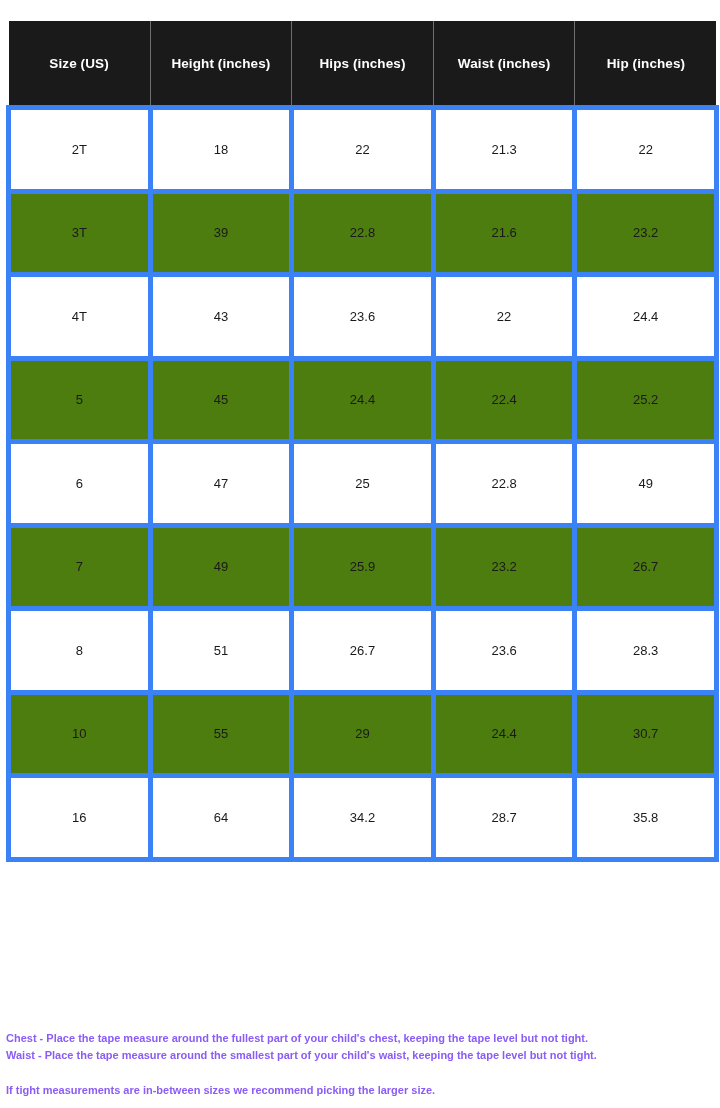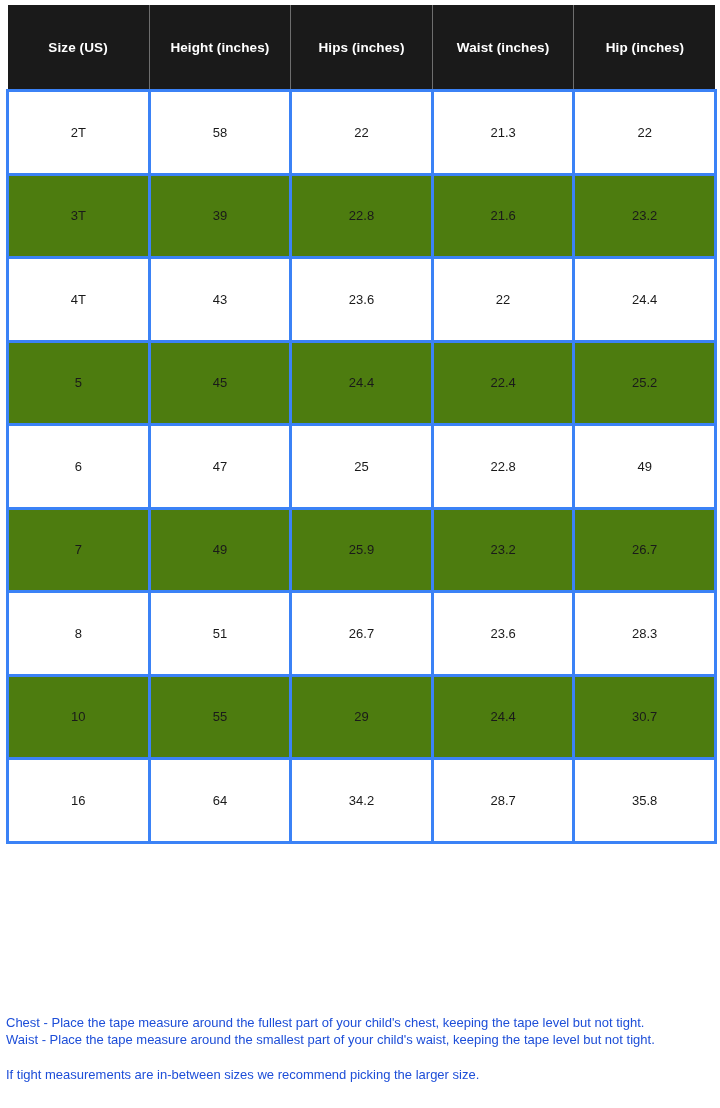--- a/index.html
+++ b/index.html
@@ -14,20 +14,21 @@
     font-family: "Liberation Sans", sans-serif;
     color: #1a1a1a;
     overflow: hidden;
   }
 
   .page {
     position: relative;
     width: 720px;
     height: 944px;
     box-sizing: border-box;
+    margin-top: 16px;
   }
 
   
   .size-table-wrap {
     position: absolute;
     left: 6px;
     top: 5px;
     width: 708px;
   }
 
@@ -58,43 +59,44 @@
   }
 
   table.size-table tbody td {
     height: 83.5px;
     text-align: center;
     vertical-align: middle;
     font-size: 13px;
     font-weight: normal;
     color: #1a1a1a;
     padding: 0;
-    border: 3px solid #3b82f6;
+    border: 5px solid #3b82f6;
     box-sizing: border-box;
   }
 
   table.size-table tbody tr.row-shaded td {
     background: #4d7c0f;
   }
   table.size-table tbody tr.row-plain td {
     background: #ffffff;
   }
 
   
   .notes {
     position: absolute;
     left: 6px;
     top: 1014px;
     width: 708px;
   }
   .notes .note-line {
-    font-size: 13px;
+    font-size: 11px;
     line-height: 17.4px;
-    color: #1d4ed8;
+    color: #8b5cf6;
     white-space: nowrap;
+    font-weight: bold;
   }
   .notes .note-gap {
     height: 17px;
   }
 </style>
 </head>
 <body>
 
 <div class="page">
 
@@ -112,21 +114,21 @@
           <th>Size (US)</th>
           <th>Height (inches)</th>
           <th>Hips (inches)</th>
           <th>Waist (inches)</th>
           <th>Hip (inches)</th>
         </tr>
       </thead>
       <tbody>
         <tr class="row-plain">
           <td>2T</td>
-          <td>58</td>
+          <td>18</td>
           <td>22</td>
           <td>21.3</td>
           <td>22</td>
         </tr>
         <tr class="row-shaded">
           <td>3T</td>
           <td>39</td>
           <td>22.8</td>
           <td>21.6</td>
           <td>23.2</td>

